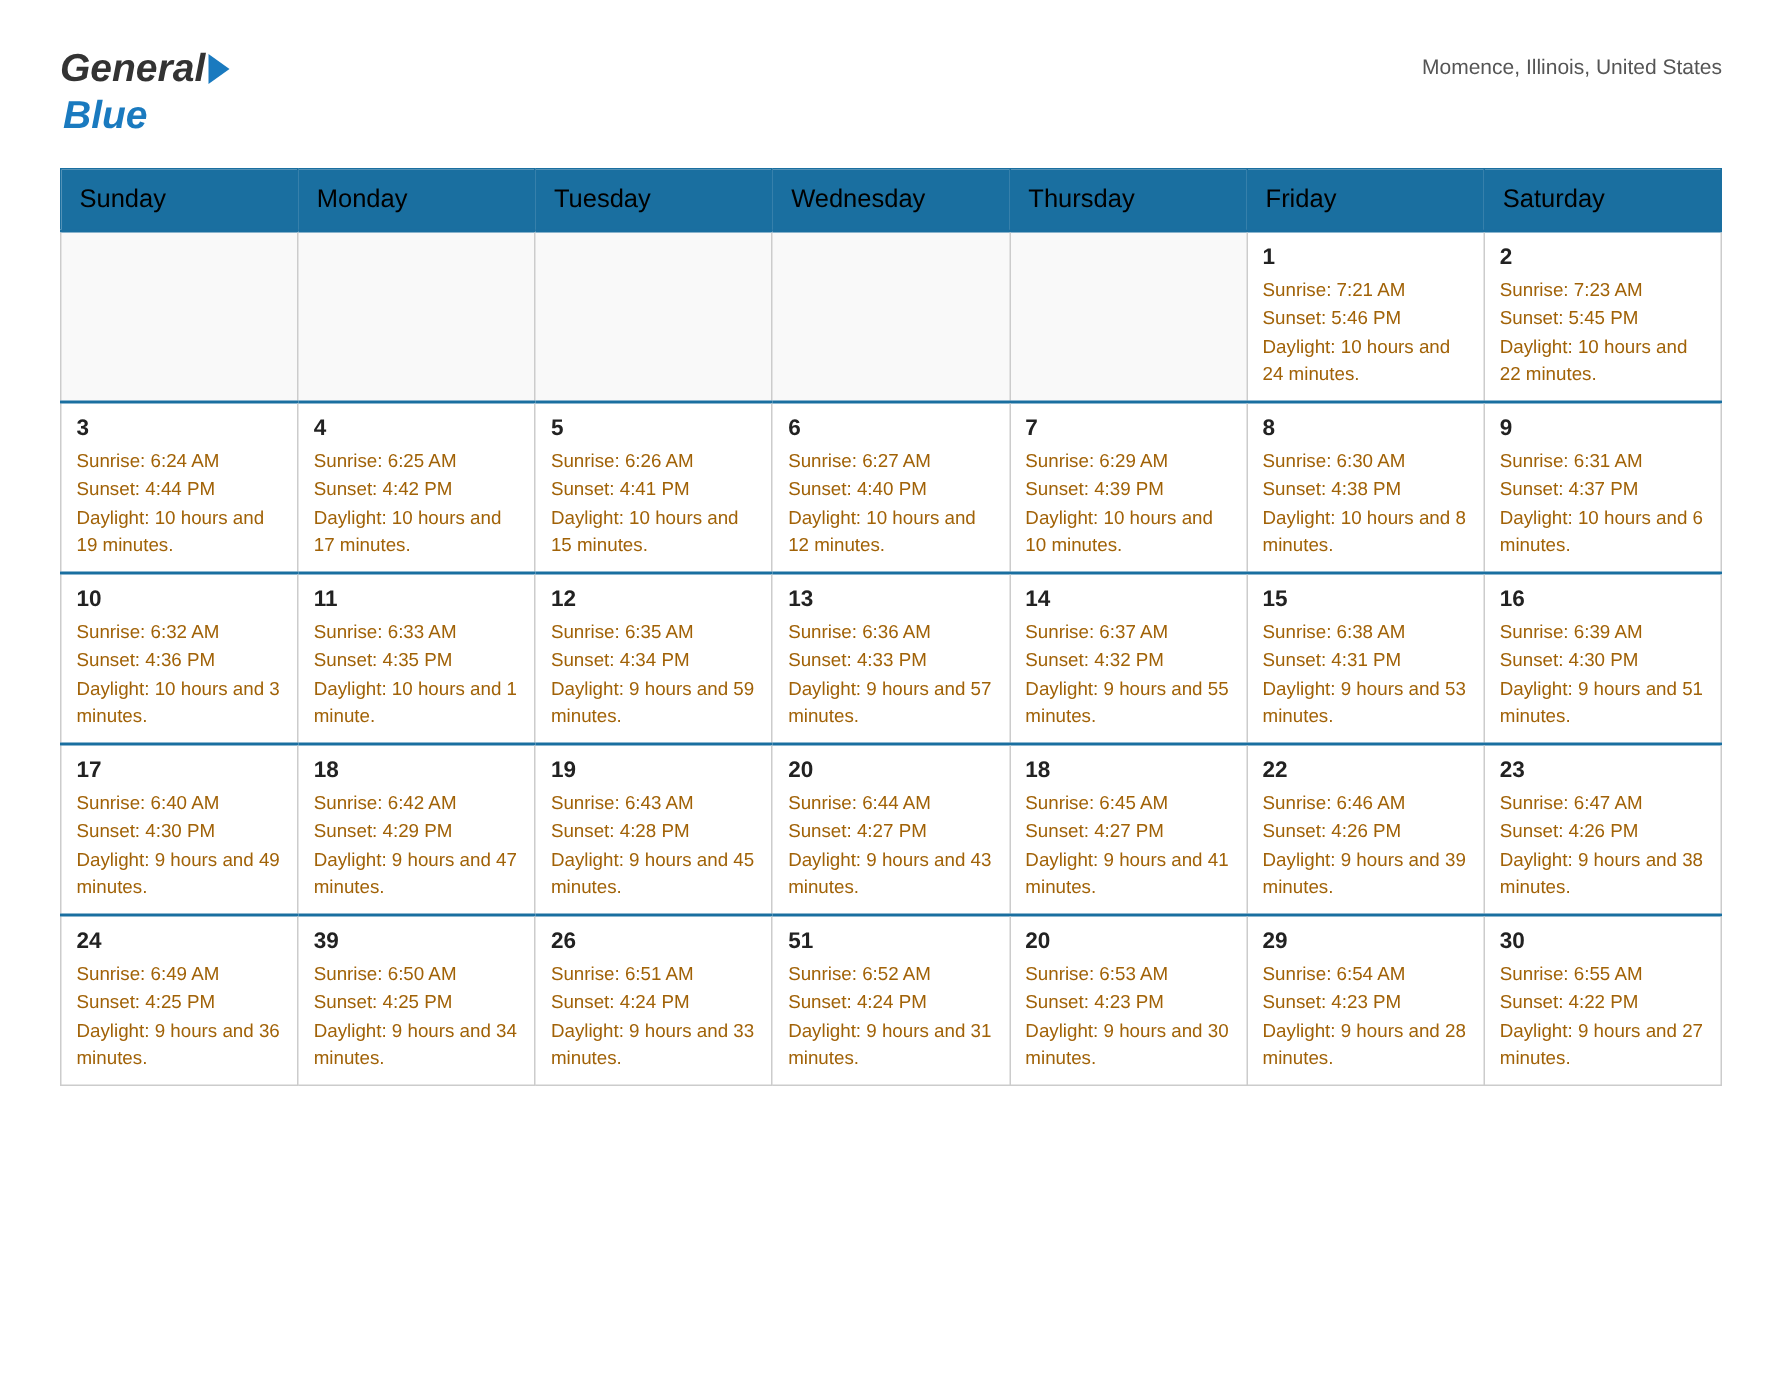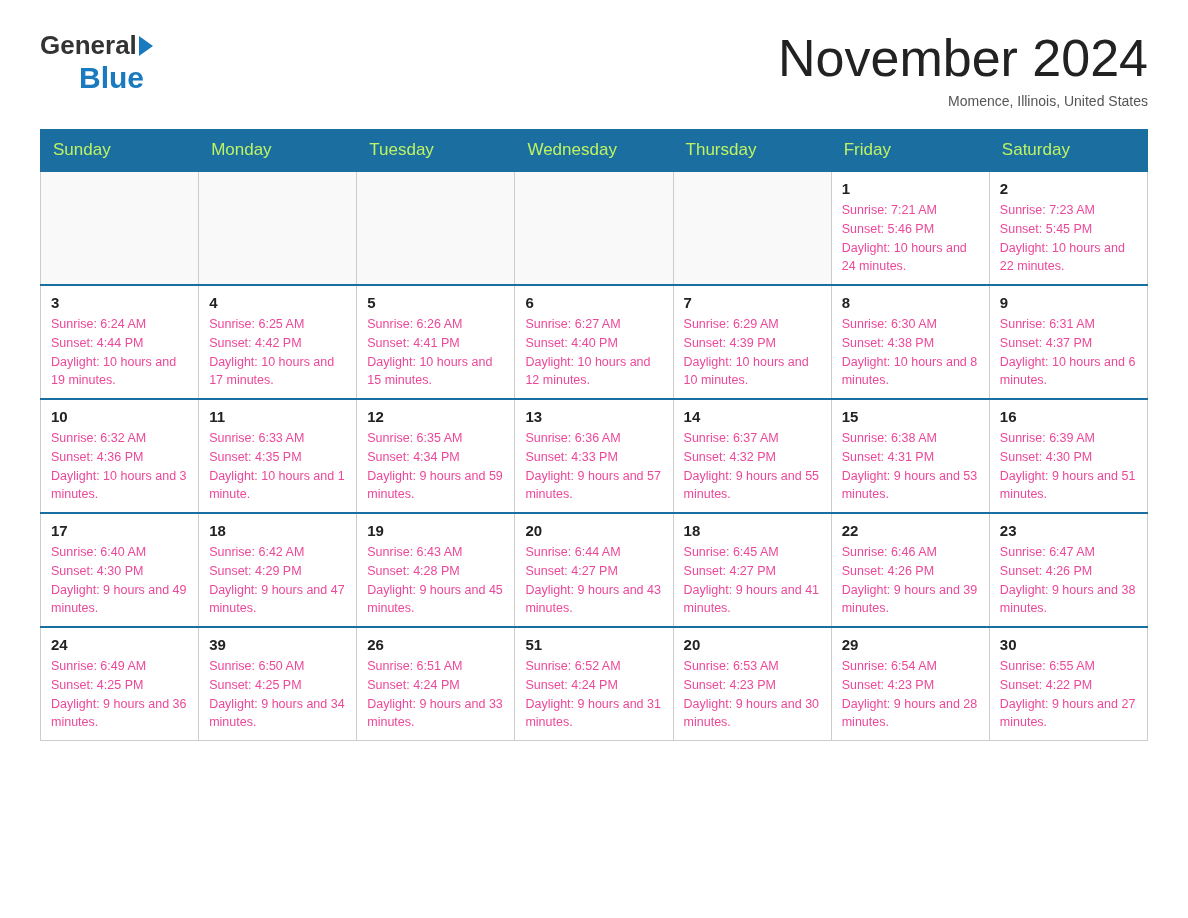--- a/index.html
+++ b/index.html
@@ -13,42 +13,42 @@
     .header {
       display: flex;
       justify-content: space-between;
       align-items: flex-start;
       margin-bottom: 20px;
     }
     .logo {
       display: flex;
       flex-direction: column;
       align-items: flex-start;
+      font-style: italic;
     }
     .logo-text {
       display: flex;
       align-items: center;
       font-size: 26px;
       font-weight: bold;
       color: #333;
     }
     .logo-general { color: #333; }
     .logo-arrow {
       width: 0;
       height: 0;
       border-left: 14px solid #1a7abf;
       border-top: 10px solid transparent;
       border-bottom: 10px solid transparent;
       margin: 0 2px;
     }
     .logo-blue {
       color: #1a7abf;
-      font-size: 30px;
+      font-size: 26px;
       font-weight: bold;
-      margin-left: 37px;
     }
     .title-block {
       text-align: right;
     }
     .month-title {
       font-size: 52px;
       font-weight: normal;
       color: #222;
       line-height: 1.1;
     }
@@ -57,21 +57,21 @@
       color: #555;
       margin-top: 6px;
     }
     .calendar {
       width: 100%;
       border-collapse: collapse;
       border: 1px solid #aaa;
     }
     .calendar th {
       background-color: #1a6fa0;
-      color: #bef264;
+      color: #000000;
       font-size: 17px;
       font-weight: normal;
       padding: 10px 12px;
       text-align: left;
       border: 1px solid #1a6fa0;
     }
     .calendar td {
       vertical-align: top;
       padding: 8px 10px;
       border: 1px solid #ccc;
@@ -85,42 +85,41 @@
     }
     .day-number {
       font-size: 15px;
       font-weight: bold;
       color: #222;
       display: block;
       margin-bottom: 4px;
     }
     .day-info {
       font-size: 12.5px;
-      color: #ec4899;
+      color: #a16207;
       line-height: 1.5;
     }
     .empty-cell {
       background: #f9f9f9;
     }
   </style>
 </head>
 <body>
 
 <div class="header">
   <div class="logo">
     <div class="logo-text">
       <span class="logo-general">General</span>
       <div class="logo-arrow"></div>
     </div>
     <div style="margin-left:2px;">
       <span class="logo-blue">Blue</span>
     </div>
   </div>
   <div class="title-block">
-    <div class="month-title">November 2024</div>
     <div class="location">Momence, Illinois, United States</div>
   </div>
 </div>
 
 <table class="calendar">
   <thead>
     <tr>
     <th>Sunday</th>
         <th>Monday</th>
         <th>Tuesday</th>

